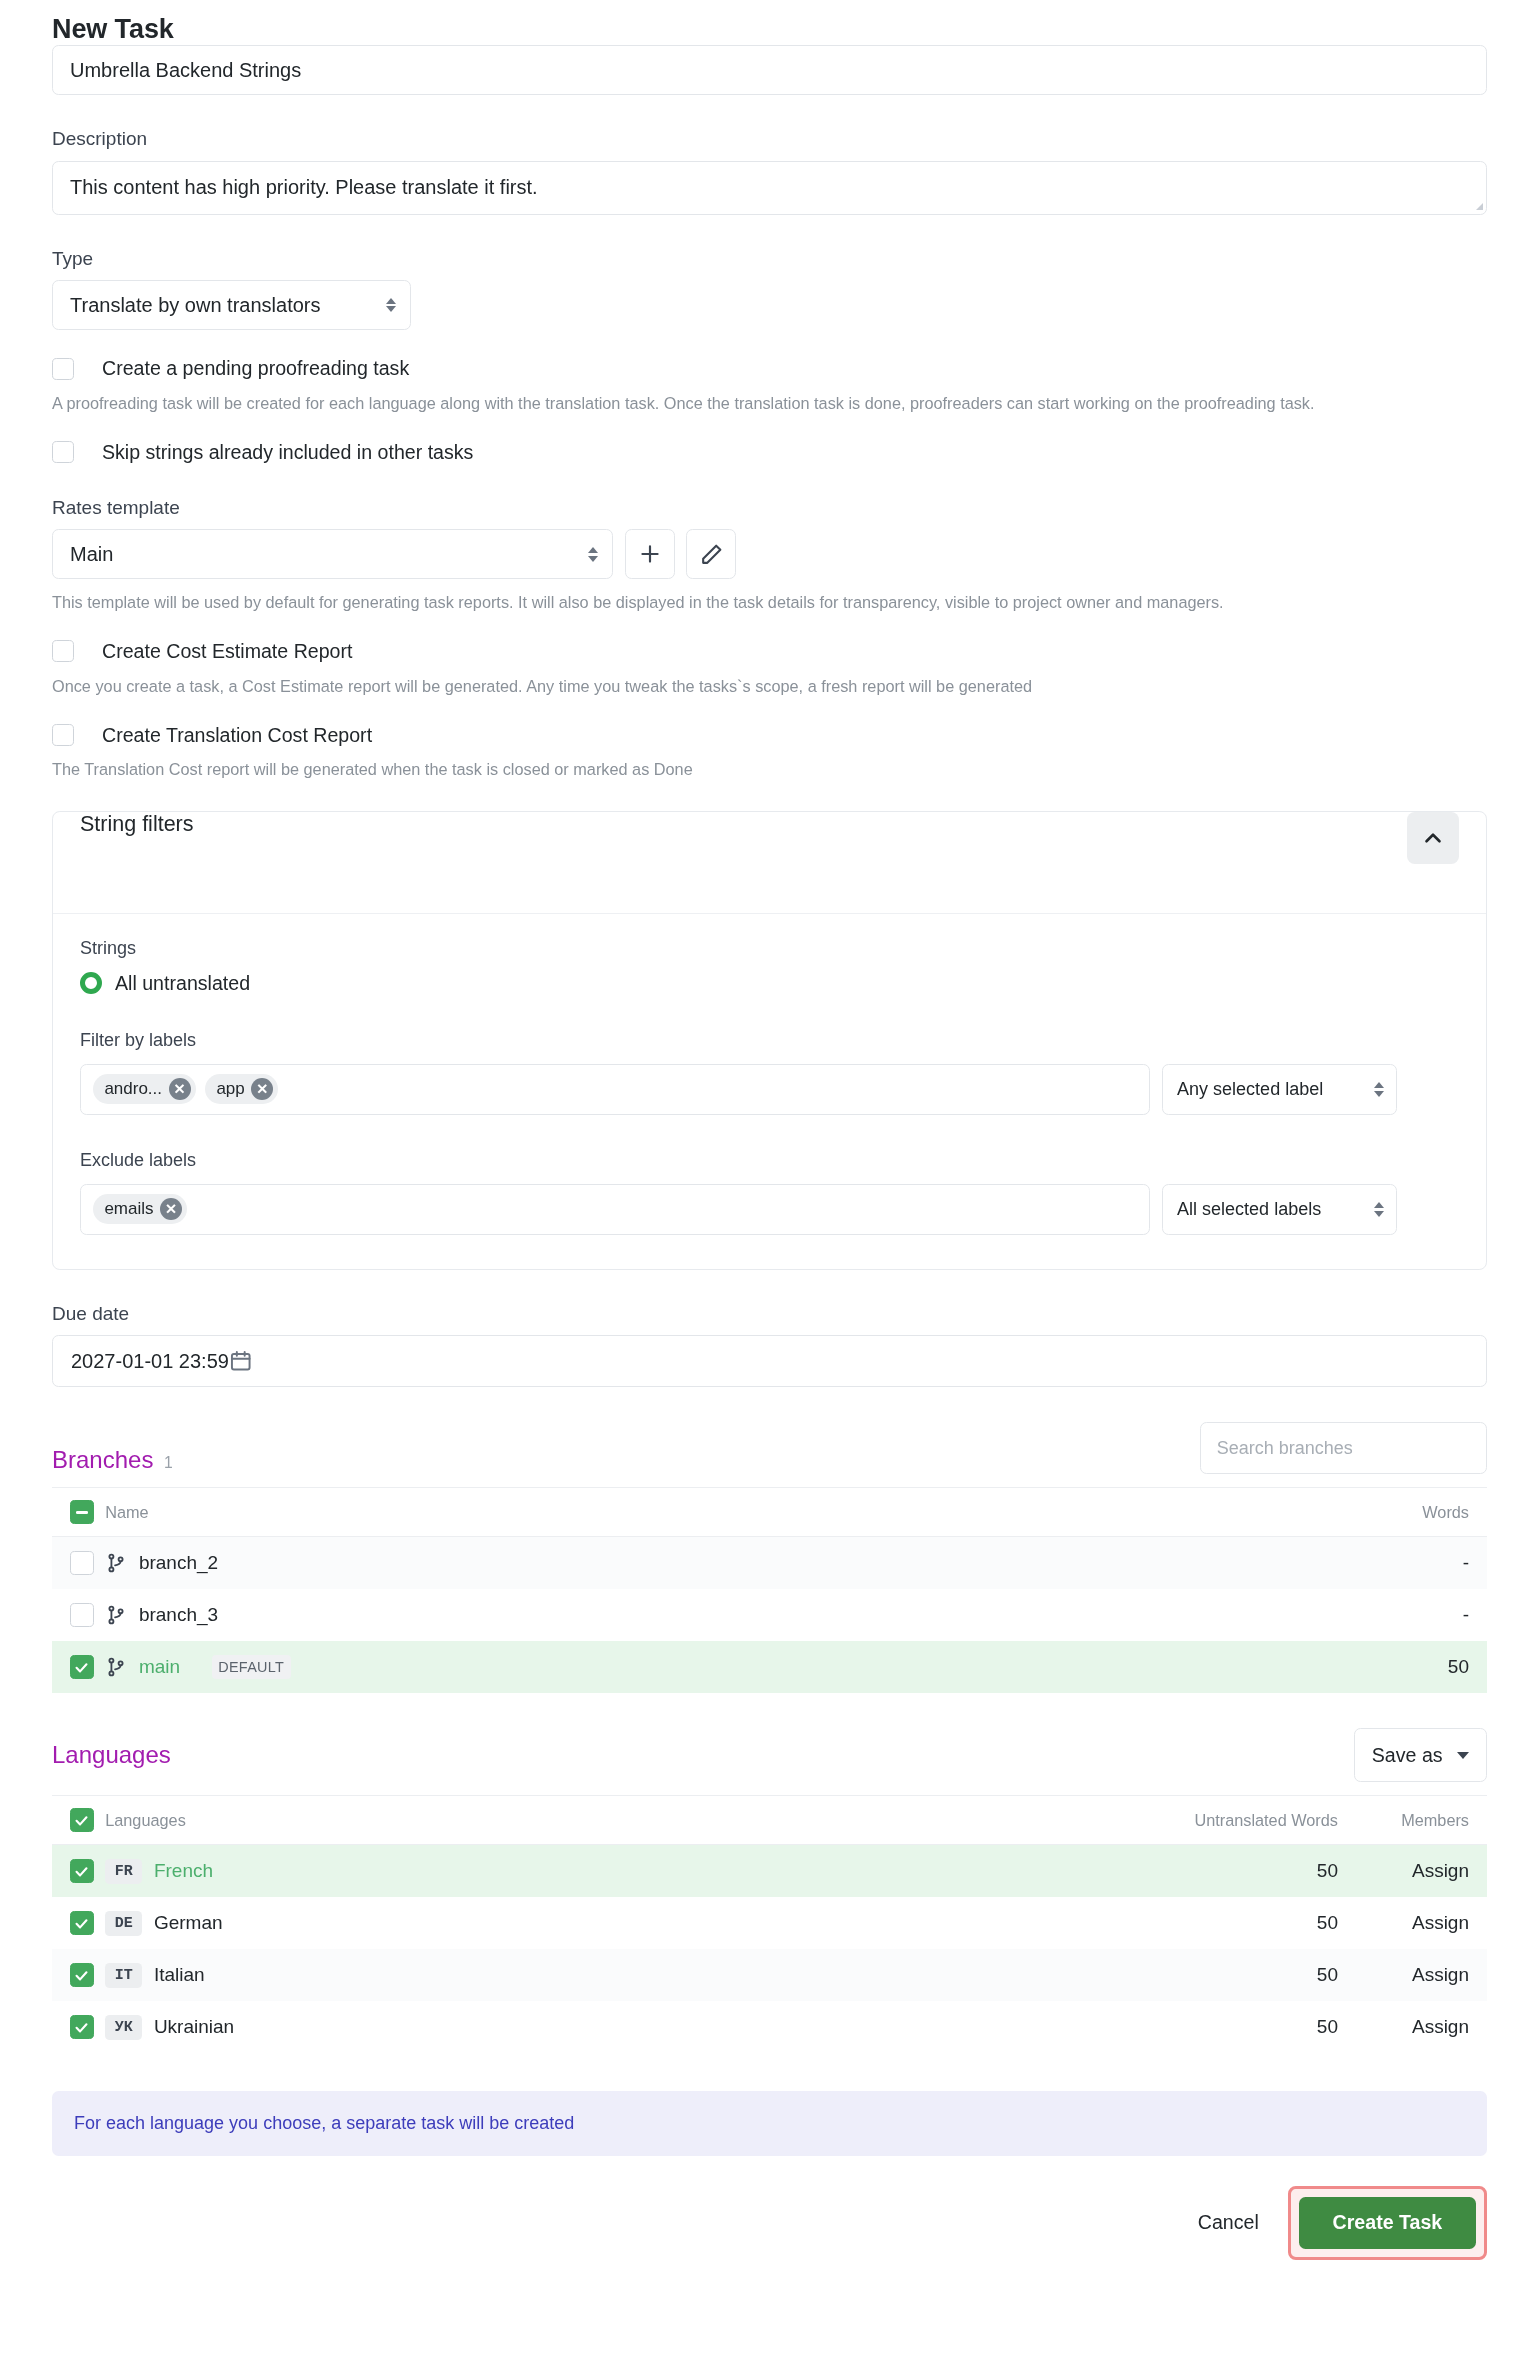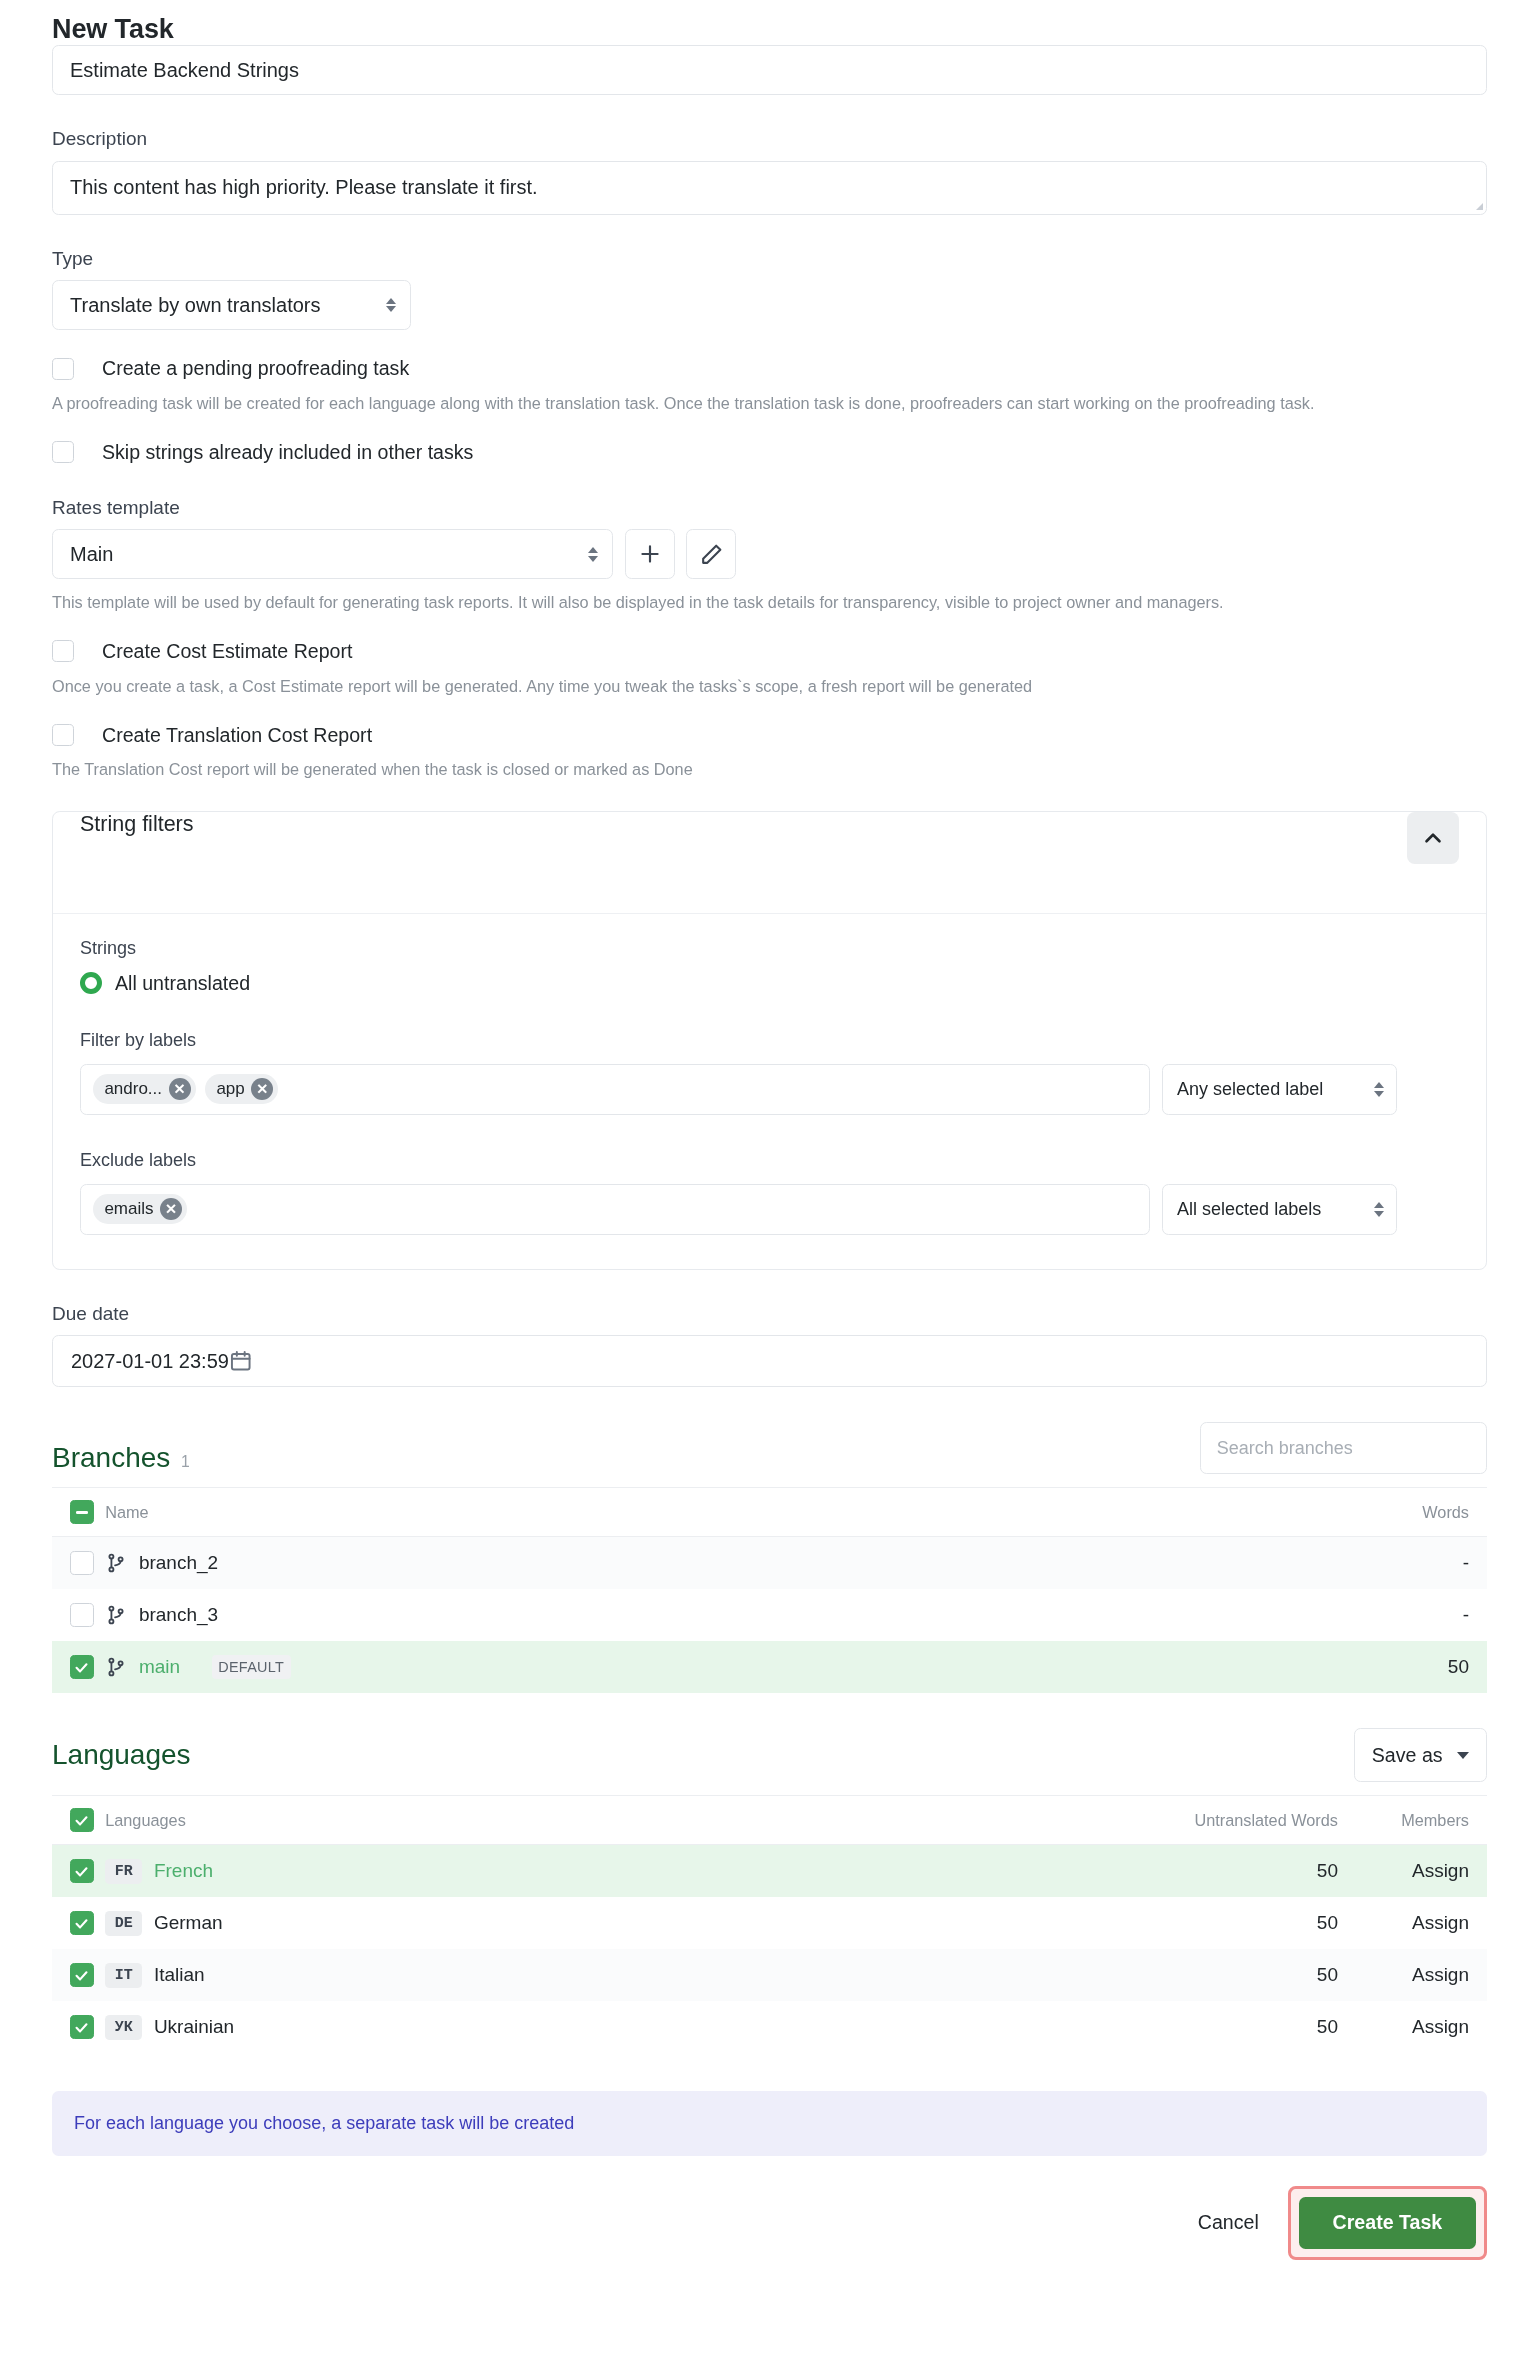--- a/index.html
+++ b/index.html
@@ -164,21 +164,21 @@
     width: 1435px; height: 52px; border: 1.3px solid #e3e6ea; border-radius: 6.5px; background:#fff;
     display: flex; align-items: center; padding: 0 18px;
     font-size: 20px; color: #22272b;
   }
 
   
   .section-head {
     display: flex; align-items: flex-end; justify-content: space-between;
     margin-top: 35px; width: 1435px;
   }
-  .section-title { font-size: 28px; color: #14532d; }
+  .section-title { font-size: 24px; color: #a21caf; }
   .section-count { font-size: 15.7px; color: #9aa1a9; margin-left: 7.8px; }
   .search-input {
     width: 287px; height: 52px; border: 1.3px solid #e3e6ea; border-radius: 6.5px; background:#fff;
     display:flex; align-items:center; padding: 0 15.7px; font-size: 18px; color: #a8aeb5;
   }
 
   .table { width: 1435px; margin-top: 13px; }
   .thead {
     display: flex; align-items: center; height: 50px;
     border-top: 1.3px solid #eceef1; border-bottom: 1.3px solid #eceef1;
@@ -242,21 +242,21 @@
   }
 </style>
 </head>
 <body>
 
 <div class="page">
 
   <h1 class="page-title">New Task</h1>
 
   
-  <div class="text-input">Estimate Backend Strings</div>
+  <div class="text-input">Umbrella Backend Strings</div>
 
   
   <label class="field-label">Description</label>
   <div class="textarea-input">This content has high priority. Please translate it first.</div>
 
   
   <label class="field-label">Type</label>
   <div class="select-box" style="width:359px;">
     <span>Translate by own translators</span>
     <span class="updown">

